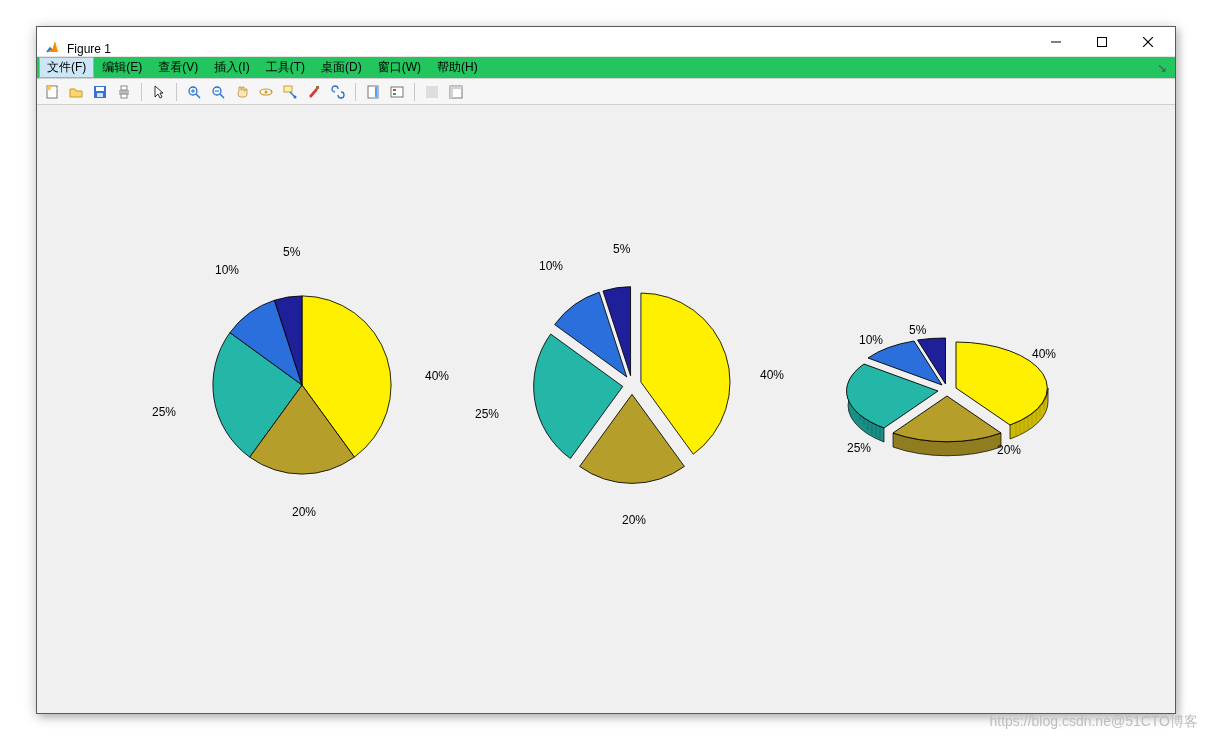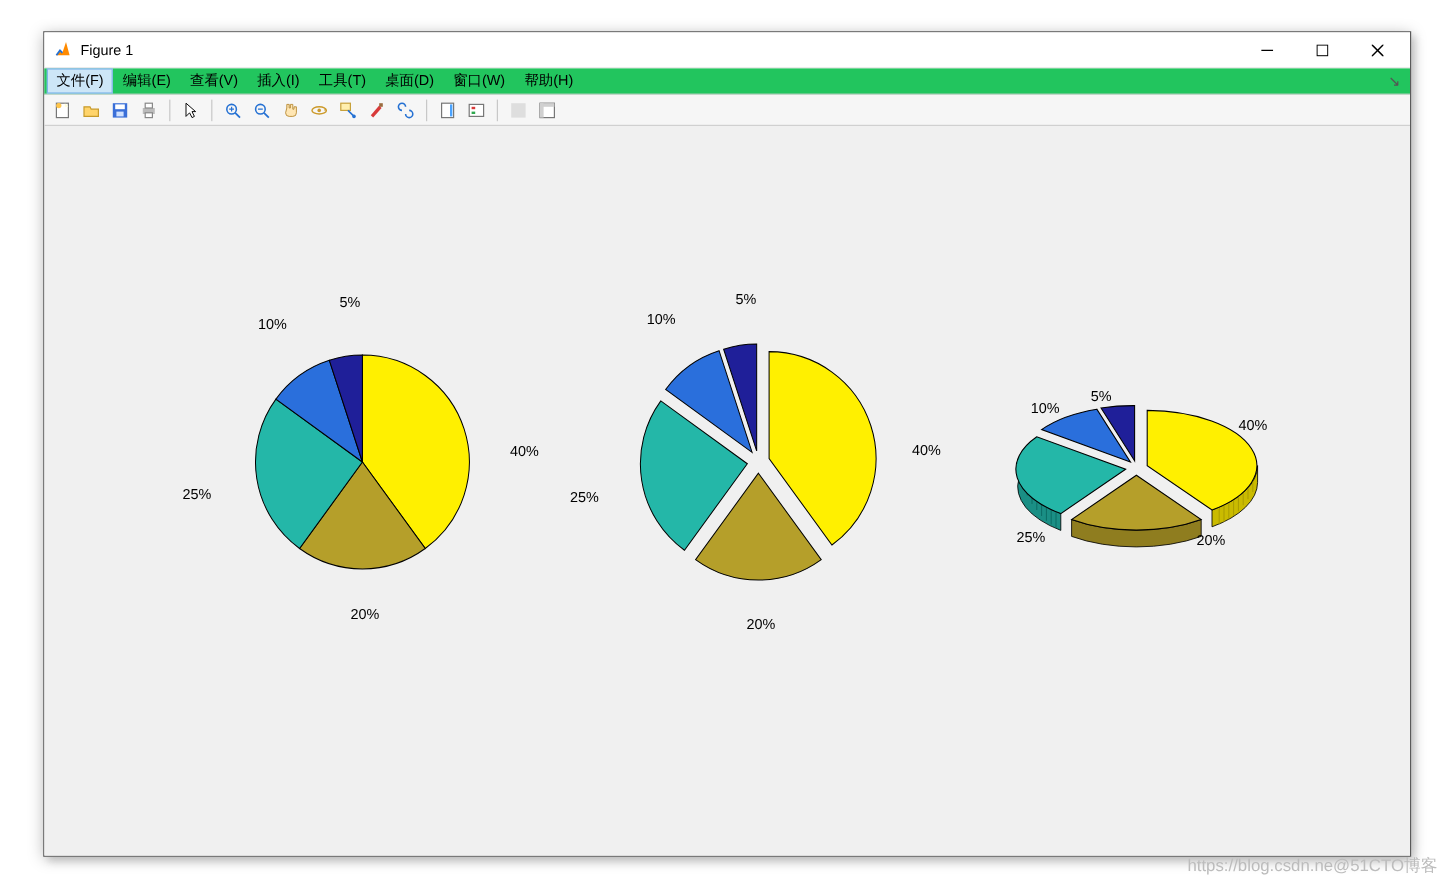--- a/index.html
+++ b/index.html
@@ -3,21 +3,21 @@
 <meta charset="utf-8">
 <style>
   * { box-sizing: border-box; }
   html, body { margin: 0; padding: 0; height: 100%; font-family: "Microsoft YaHei", Tahoma, sans-serif; font-size: 12px; background: #fff; }
 
   .outer-frame { width: 1210px; height: 737px; position: relative; background: #fff; }
   .shadow { position: absolute; left: 40px; top: 30px; width: 1140px; height: 688px; background: #aaa; filter: blur(3px); opacity: .35; }
   .window { position: absolute; left: 36px; top: 26px; width: 1140px; height: 688px; background: #fff; border: 1px solid #5a5a5a; box-shadow: 0 2px 12px rgba(0,0,0,.25); display: flex; flex-direction: column; }
 
   
-  .titlebar { height: 30px; background: #fff; display: flex; align-items: center; padding: 0 4px 0 8px; border-bottom: 1px solid #e5e5e5; }
+  .titlebar { height: 30px; background: #fff; display: flex; align-items: flex-end; padding: 0 4px 0 8px; border-bottom: 1px solid #e5e5e5; }
   .app-icon { width: 16px; height: 16px; margin-right: 6px; display: inline-flex; }
   .title-text { color: #000; font-size: 12px; }
   .win-controls { margin-left: auto; display: flex; }
   .win-btn { width: 46px; height: 29px; display: flex; align-items: center; justify-content: center; color: #222; }
 
   
   .menubar { height: 22px; background: #22c55e; border-bottom: 1px solid #d0d0d0; display: flex; align-items: center; padding: 0 2px; }
   .menu-item { padding: 2px 8px; font-size: 12px; color: #000; cursor: default; position: relative; }
   .menu-item.active { background: #cde6f7; border: 1px solid #7eb4ea; padding: 1px 7px; }
   .menu-tail { margin-left: auto; padding-right: 6px; color: #555; }

